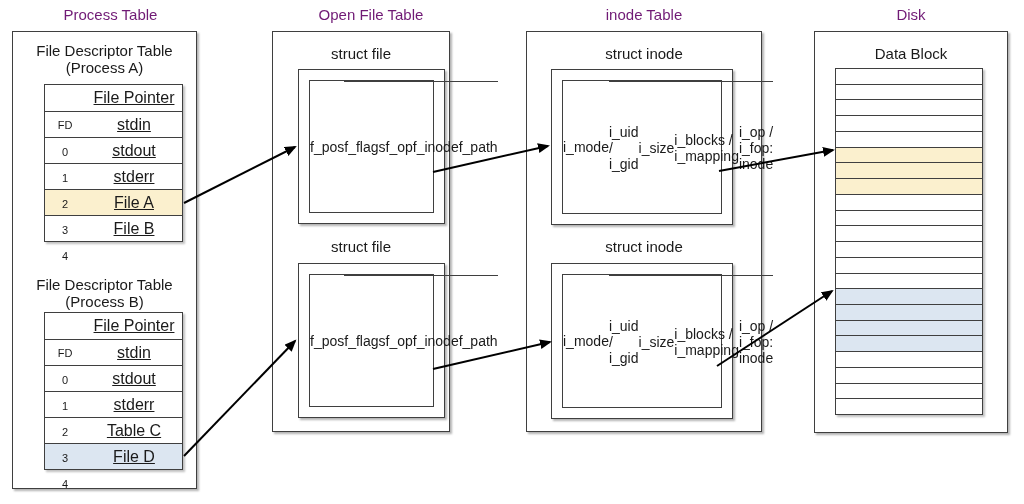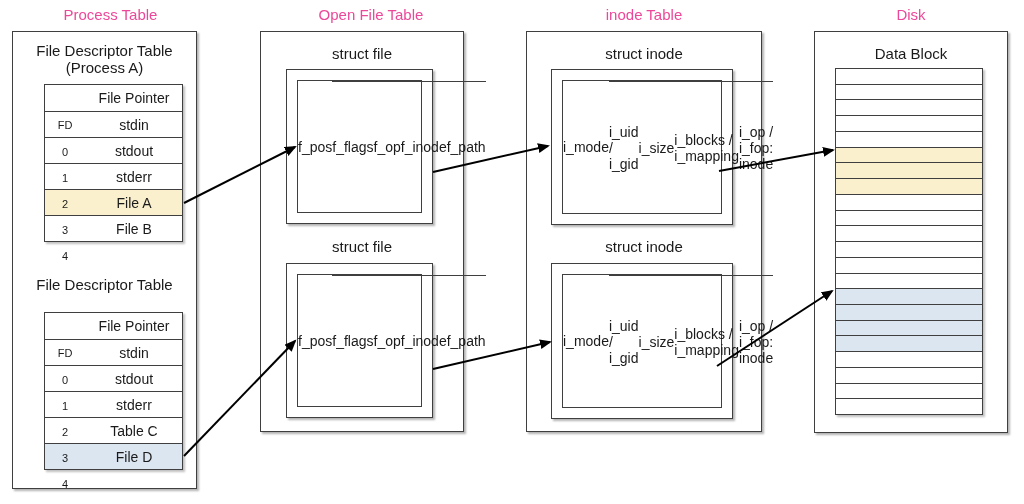--- a/index.html
+++ b/index.html
@@ -1,41 +1,41 @@
 <!DOCTYPE html>
 <html><head>
 <meta charset="utf-8">
 <style>
   * { margin:0; padding:0; box-sizing:border-box; }
   html,body { background:#ffffff; }
   body { font-family:"Liberation Sans", sans-serif; color:#1a1a1a; }
   .canvas { position:relative; width:1024px; height:504px; background:#fff; overflow:hidden; }
 
-  .col-title { position:absolute; top:6px; text-align:center; font-size:15px; color:#ec4899; }
+  .col-title { position:absolute; top:6px; text-align:center; font-size:15px; color:#701a75; }
   .t-process { left:12px;  width:197px; }
   .t-oft     { left:272px; width:198px; }
   .t-inode   { left:526px; width:236px; }
   .t-disk    { left:814px; width:194px; }
 
   .outer-box { position:absolute; background:#fff; border:1.5px solid #3f3f3f;
                box-shadow:2px 2px 2px rgba(0,0,0,0.30); }
   .process-box { left:12px;  top:31px; width:185px; height:458px; }
-  .oft-box     { left:260px; top:31px; width:204px; height:401px; }
+  .oft-box     { left:272px; top:31px; width:178px; height:401px; }
   .inode-box   { left:526px; top:31px; width:236px; height:401px; }
   .disk-box    { left:814px; top:31px; width:194px; height:402px; }
 
   .fd-group-title { position:absolute; left:0; width:100%; text-align:center;
                     font-size:15px; line-height:17px; }
   .fd-table { position:absolute; left:31px; width:139px; border:1.5px solid #3f3f3f;
               background:#fff; box-shadow:1.5px 1.5px 2px rgba(0,0,0,0.25); }
   .fd-row { display:flex; height:26px; border-top:1.5px solid #3f3f3f; }
   .fd-row:first-child { border-top:none; }
   .fd-cell { width:41px; border-right:1.5px solid #3f3f3f; display:flex;
              align-items:center; justify-content:center; font-size:11px;margin-top:40px; }
-  .ptr-cell { flex:1; display:flex; align-items:center; justify-content:center; font-size:14px; }
+  .ptr-cell { flex:1; display:flex; align-items:center; justify-content:center; font-size:16px;text-decoration:underline; }
 
   .struct-title { position:absolute; left:0; width:100%; text-align:center; font-size:15px; }
   .struct-box { position:absolute; border:1.5px solid #3f3f3f; background:#fff; padding:10px;
                 box-shadow:1.5px 1.5px 2px rgba(0,0,0,0.3); }
   .sb-file  { left:25px; width:147px; height:155px; }
   .sb-inode { left:24px; width:182px; height:156px; }
   .sb-top1 { top:37px; }  .sb-top2 { top:231px; }
   .st-top1 { top:13px; }  .st-top2 { top:206px; }
   .struct-inner { width:100%; height:100%; border:1.5px solid #3f3f3f;
                   display:flex; flex-direction:row; background:#fff; }
@@ -90,20 +90,21 @@
           <div class="ptr-cell">File A</div>
         </div>
         <div class="fd-row">
           <div class="fd-cell">4</div>
           <div class="ptr-cell">File B</div>
         </div>
       </div>
 
     <div class="fd-group-title" style="top:244px;">
       <div>File Descriptor Table</div>
+      <div>(Process B)</div>
     </div>
     <div class="fd-table" style="top:280px;">
         <div class="fd-row">
           <div class="fd-cell">FD</div>
           <div class="ptr-cell">File Pointer</div>
         </div>
         <div class="fd-row">
           <div class="fd-cell">0</div>
           <div class="ptr-cell">stdin</div>
         </div>

